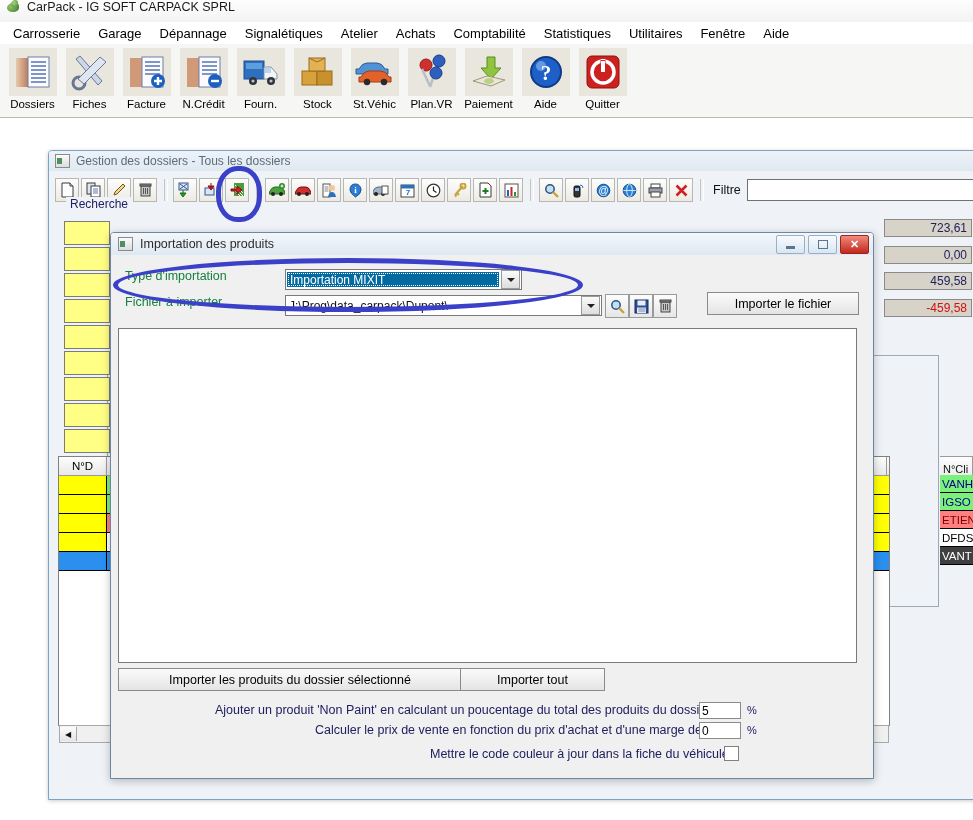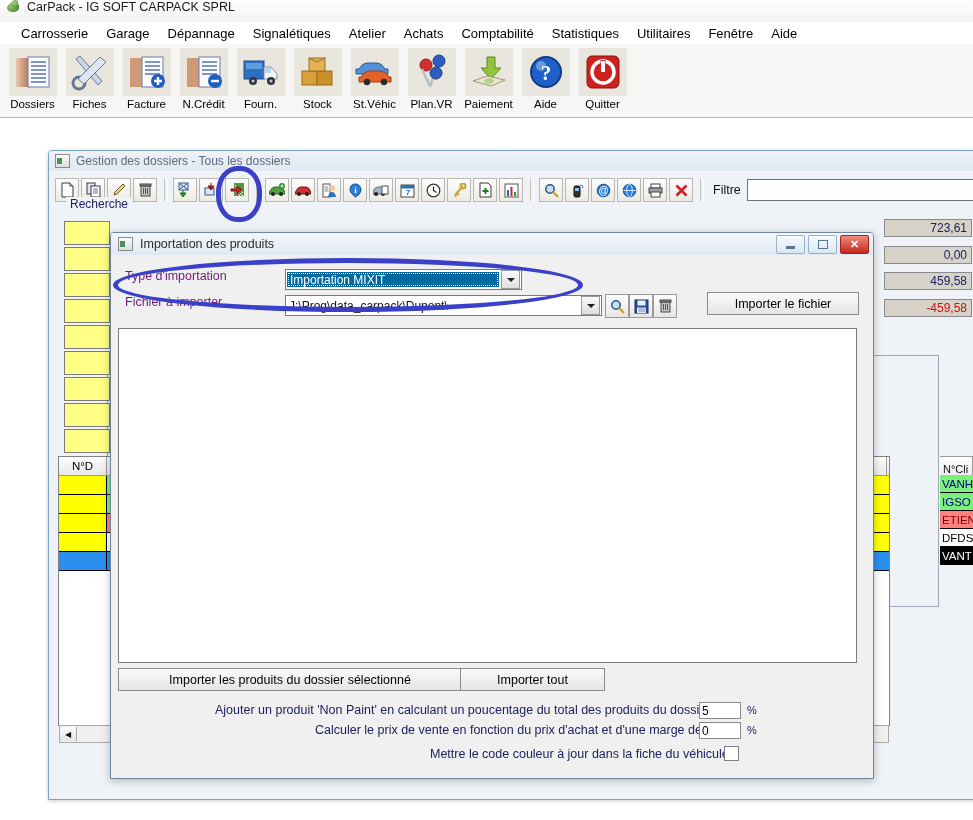--- a/index.html
+++ b/index.html
@@ -21,21 +21,21 @@
   .app-title .ttxt{font-size:12.5px;color:#1a1a1a;margin-left:6px;}
   .leaf-icon{width:15px;height:15px;position:relative;display:inline-block;}
   .leaf-icon:before{content:"";position:absolute;left:1px;top:3px;width:12px;height:9px;
     background:radial-gradient(circle at 30% 40%,#8fc46a,#3d7a2b);border-radius:60% 40% 50% 50%;}
   .leaf-icon:after{content:"";position:absolute;left:5px;top:0px;width:7px;height:7px;
     background:radial-gradient(circle at 40% 40%,#a8d47f,#4d8b32);border-radius:60% 40% 60% 40%;}
 
   
   .menubar{
     position:absolute;left:0;top:22px;width:961px;height:22px;
-    background:#fff;display:flex;align-items:center;padding-left:12px;box-sizing:border-box;
+    background:#fff;display:flex;align-items:center;padding-left:4px;box-sizing:border-box;
   }
   .menubar .mi{font-size:13px;color:#000;padding:2px 9px;white-space:nowrap;cursor:default;}
 
   
   .toolbar{
     position:absolute;left:0;top:44px;width:973px;height:74px;
     background:#f6f6f4;border-bottom:1px solid #b9b9b3;
     display:flex;align-items:flex-start;padding-left:4px;box-sizing:border-box;
   }
   .tbtn{width:57px;display:flex;flex-direction:column;align-items:center;padding-top:4px;cursor:default;}
@@ -101,21 +101,21 @@
   .dlg-title .ttxt{font-size:12.5px;color:#2b2b2b;margin-left:7px;}
   .wbtns{position:absolute;right:4px;top:2px;display:flex;gap:3px;}
   .wb{width:27px;height:17px;border:1px solid #9ab0c6;border-radius:2px;
      background:linear-gradient(#f8fbfe,#d9e6f2);display:flex;align-items:center;justify-content:center;}
   .wb.close{background:linear-gradient(#f08a7e,#c3281c);border-color:#9e2318;color:#fff;font-size:11px;font-weight:bold;}
   .wb .bar{width:9px;height:3px;background:#5a7590;margin-top:5px;}
   .wb .sq{width:8px;height:7px;border:1.5px solid #5a7590;}
 
   .dlg-body{position:absolute;left:0;top:22px;width:762px;height:523px;background:#f0f0f0;}
 
-  .row-lbl{position:absolute;font-size:12.5px;color:#701a75;}
+  .row-lbl{position:absolute;font-size:12.5px;color:#15803d;}
   .combo{position:absolute;height:19px;border:1px solid #7a7a7a;background:#fff;display:flex;align-items:center;}
   .combo .val{flex:1;height:100%;display:flex;align-items:center;padding-left:3px;font-size:12px;box-sizing:border-box;}
   .combo .val.sel{background:#0369a1;color:#fff;outline:1px dotted #fff;outline-offset:-2px;margin:1px;height:15px;}
   .combo .arrow{width:17px;height:17px;margin:1px;background:linear-gradient(#fafafa,#dedede);
      border:1px solid #9a9a9a;display:flex;align-items:center;justify-content:center;}
   .caret{width:0;height:0;border-left:4px solid transparent;border-right:4px solid transparent;border-top:4px solid #202020;}
 
   .minibtn{position:absolute;width:22px;height:22px;border:1px solid #9a9a9a;
      background:linear-gradient(#fdfdfd,#e6e6e6);display:flex;align-items:center;justify-content:center;}
   .bigbtn{position:absolute;border:1px solid #8a8a8a;background:linear-gradient(#fbfbfb,#e4e4e4);
@@ -557,21 +557,21 @@
       <div class="gcell" style="width:48px;background:#2a8fef"></div>
       <div class="gcell" style="width:760px;background:#2a8fef;color:#ffffff">iné</div>
     </div>
   </div>
 
   <div style="position:absolute;left:940px;top:456px;width:33px;height:26px;background:linear-gradient(#fdfdfd,#e8e8e8);border:1px solid #9a9a9a;border-left:none;display:flex;align-items:center;padding-left:3px;font-size:11px;box-sizing:border-box;">N°Cli</div>
   <div style="position:absolute;left:940px;top:475px;width:33px;height:18px;background:#7bf07b;color:#000080;border-bottom:1px solid #000;font-size:11.5px;display:flex;align-items:center;padding-left:2px;box-sizing:border-box;overflow:hidden;">VANH</div>
   <div style="position:absolute;left:940px;top:493px;width:33px;height:18px;background:#7bf07b;color:#000080;border-bottom:1px solid #000;font-size:11.5px;display:flex;align-items:center;padding-left:2px;box-sizing:border-box;overflow:hidden;">IGSO</div>
   <div style="position:absolute;left:940px;top:511px;width:33px;height:18px;background:#ff8080;color:#800000;border-bottom:1px solid #000;font-size:11.5px;display:flex;align-items:center;padding-left:2px;box-sizing:border-box;overflow:hidden;">ETIEN</div>
   <div style="position:absolute;left:940px;top:529px;width:33px;height:18px;background:#fff;color:#000;border-bottom:1px solid #000;font-size:11.5px;display:flex;align-items:center;padding-left:2px;box-sizing:border-box;overflow:hidden;">DFDS</div>
-  <div style="position:absolute;left:940px;top:547px;width:33px;height:18px;background:#000000;color:#fff;border-bottom:1px solid #000;font-size:11.5px;display:flex;align-items:center;padding-left:2px;box-sizing:border-box;overflow:hidden;">VANT</div>
+  <div style="position:absolute;left:940px;top:547px;width:33px;height:18px;background:#404040;color:#fff;border-bottom:1px solid #000;font-size:11.5px;display:flex;align-items:center;padding-left:2px;box-sizing:border-box;overflow:hidden;">VANT</div>
 
   <div class="hscroll">
     <div class="arr">◀</div>
   </div>
 
   <div class="dlg">
     <div class="dlg-title">
       <span class="win-icon"></span>
       <span class="ttxt">Importation des produits</span>
       <div class="wbtns">

